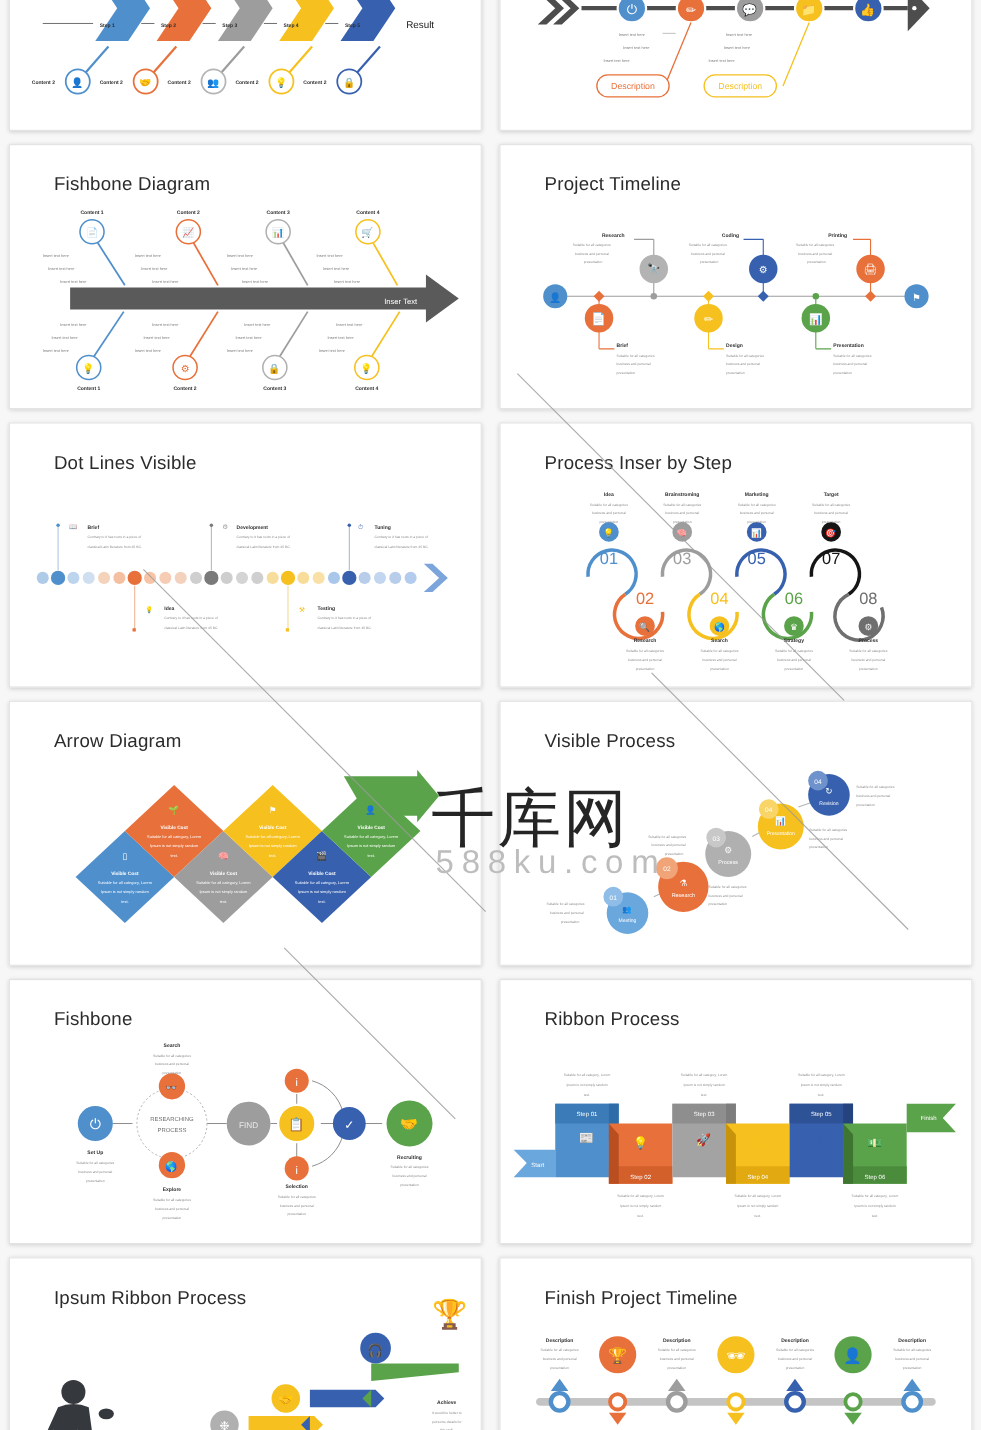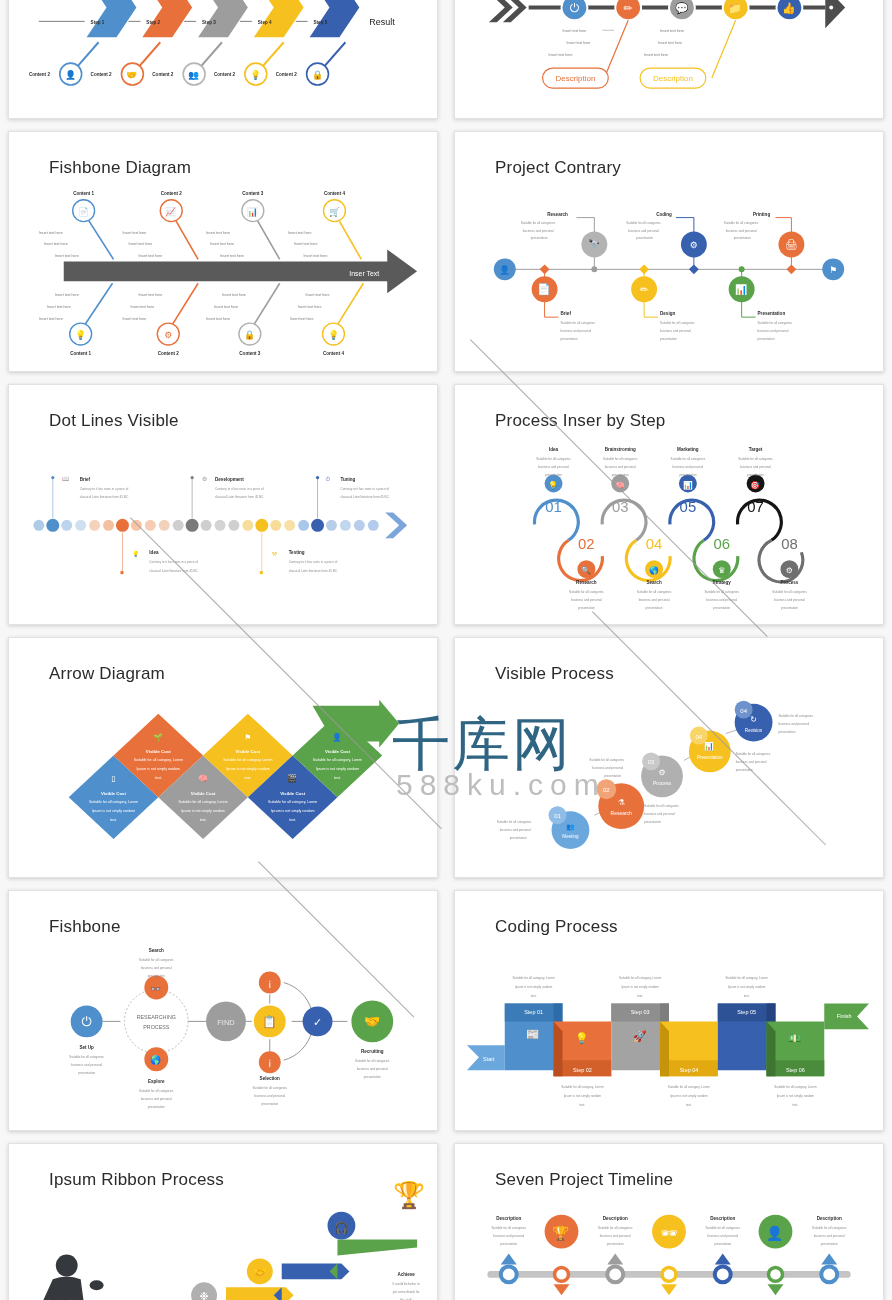--- a/index.html
+++ b/index.html
@@ -21,21 +21,21 @@
   .cutbot { top:6px; bottom:-110px; }      
 
   .title { position:absolute; left:40px; top:26px; font-size:17px;
      color:#2b2b2b; font-weight:400; letter-spacing:.2px; white-space:nowrap; }
 
   .canvas { position:absolute; inset:0; }
   svg { display:block; }
 
   
   .wm { position:absolute; pointer-events:none; }
-  .wm-cn { left:392px; top:706px; font-size:58px; color:#0c4a6e;
+  .wm-cn { left:392px; top:706px; font-size:58px; color:#000000;
      letter-spacing:2px; font-family:"DejaVu Sans", sans-serif; opacity:.85;}
   .wm-url { left:396px; top:768px; font-size:30px; color:#bdbdbd;
      letter-spacing:7px; font-family:"Liberation Sans", sans-serif;text-align:center;}
   .wm-line { position:absolute; background:#9a9a9a; width:1px;
      transform-origin:top left; opacity:.85; }
 
   .tiny { font-size:3.1px; fill:#8d8d8d; }
   .tiny2 { font-size:3.6px; fill:#7a7a7a; }
   .lbl { font-size:4.6px; fill:#2e2e2e; font-weight:bold; }
 </style>
@@ -229,21 +229,21 @@
             <text x="298" y="165" class="tiny2">Insert text here</text>
             <text x="290" y="177" class="tiny2">Insert text here</text>
             <text x="282" y="189" class="tiny2">Insert text here</text>
           </g>
         </svg>
       </div>
     </div>
 
     <div class="cellwrap">
       <div class="slide full">
-        <div class="title">Project Contrary</div>
+        <div class="title">Project Timeline</div>
         <svg class="canvas" viewBox="0 0 430 241">
           <line x1="42" y1="138" x2="390" y2="138" stroke="#9d9d9d" stroke-width="1"></line>
           <circle cx="50" cy="138" r="11" fill="#4e8fcc"></circle>
           <text x="50" y="142" font-size="9" fill="#fff" text-anchor="middle">👤</text>
           <circle cx="380" cy="138" r="11" fill="#4e8fcc"></circle>
           <text x="380" y="142" font-size="9" fill="#fff" text-anchor="middle">⚑</text>
 
           <g>
             <path d="M90 133 l5 5 l-5 5 l-5 -5 z" fill="#e8703a"></path>
             <line x1="90" y1="140" x2="90" y2="186" stroke="#e8703a" stroke-width="1"></line>
@@ -655,21 +655,21 @@
             <text x="365" y="172" class="tiny" text-anchor="middle">Suitable for all categories</text>
             <text x="365" y="180" class="tiny" text-anchor="middle">business and personal</text>
             <text x="365" y="188" class="tiny" text-anchor="middle">presentation</text>
           </g>
         </svg>
       </div>
     </div>
 
     <div class="cellwrap">
       <div class="slide full">
-        <div class="title">Coding Process</div>
+        <div class="title">Ribbon Process</div>
         <svg class="canvas" viewBox="0 0 430 241">
 
           <path d="M12 155 L50 155 L50 180 L12 180 L24 167 Z" fill="#6aa7dd"></path>
           <text x="34" y="171" font-size="5.5" fill="#fff" text-anchor="middle">Start</text>
 
           <path d="M50 113 L108 113 L108 180 L50 180 Z" fill="#4e8fcc"></path>
           <path d="M50 113 L108 113 L101 131 L50 131 Z" fill="#3b7cb8"></path>
           <path d="M108 113 L108 155 L99 145 L99 113 Z" fill="#2e6ca8"></path>
           <text x="79" y="124" font-size="5.5" fill="#fff" text-anchor="middle">Step 01</text>
           <text x="79" y="148" font-size="11" fill="#fff" text-anchor="middle">📰</text>
@@ -772,21 +772,21 @@
             <text x="399" y="142" class="tiny" text-anchor="middle">It would be better to</text>
             <text x="399" y="150" class="tiny" text-anchor="middle">put some details for</text>
             <text x="399" y="158" class="tiny" text-anchor="middle">this stuff.</text>
           </g>
         </svg>
       </div>
     </div>
 
     <div class="cellwrap">
       <div class="slide cutbot">
-        <div class="title">Seven Project Timeline</div>
+        <div class="title">Finish Project Timeline</div>
         <svg class="canvas" viewBox="0 0 430 260">
           <line x1="36" y1="131" x2="394" y2="131" stroke="#c4c4c4" stroke-width="7" stroke-linecap="round"></line>
 
           <g>
             <circle cx="54" cy="131" r="8" fill="#fff" stroke="#4e8fcc" stroke-width="4"></circle>
             <circle cx="107" cy="131" r="7" fill="#fff" stroke="#e8703a" stroke-width="3.5"></circle>
             <circle cx="161" cy="131" r="8" fill="#fff" stroke="#9d9d9d" stroke-width="4"></circle>
             <circle cx="215" cy="131" r="7" fill="#fff" stroke="#f6c01e" stroke-width="3.5"></circle>
             <circle cx="269" cy="131" r="8" fill="#fff" stroke="#3761ae" stroke-width="4"></circle>
             <circle cx="322" cy="131" r="7" fill="#fff" stroke="#5ba34a" stroke-width="3.5"></circle>

